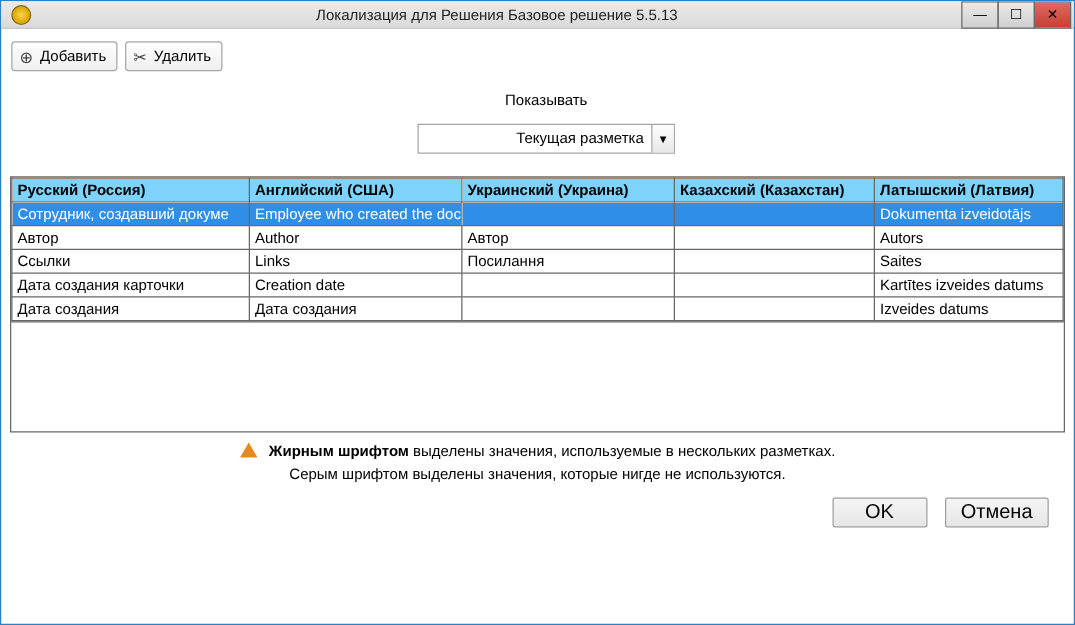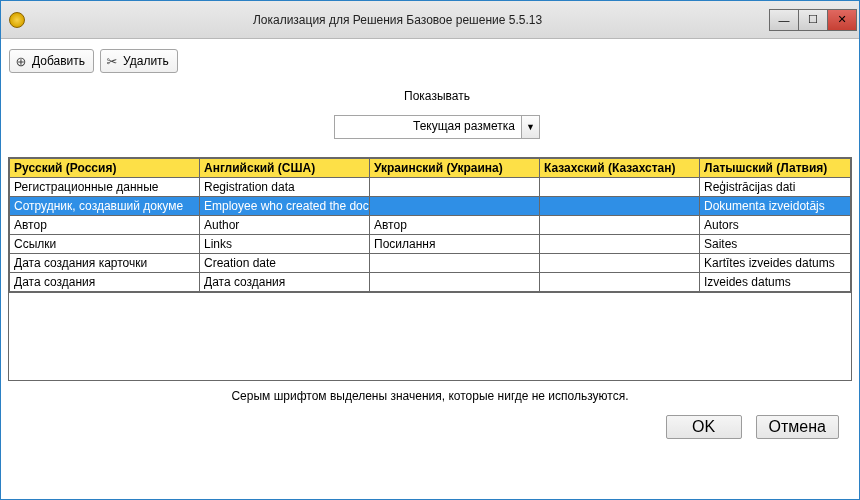--- a/index.html
+++ b/index.html
@@ -7,21 +7,21 @@
     margin: 0;
     font-family: "Segoe UI", Tahoma, sans-serif;
     font-size: 12px;
     background: #fff;
     width: 860px;
     height: 500px;
     overflow: hidden;
     border: 1px solid #2b80c4;
   }
   .titlebar {
-    height: 38px;
+    height: 22px;
     background: linear-gradient(#eaeaea, #dadada);
     border-bottom: 1px solid #b8b8b8;
     display: flex;
     align-items: center;
     position: relative;
   }
   .titlebar .app-icon {
     width: 16px; height: 16px; margin-left: 8px;
     background: radial-gradient(circle at 50% 50%, #f8d24a 0%, #d9a600 70%, #8a6200 100%);
     border-radius: 50%;
@@ -117,21 +117,21 @@
     border: 1px solid #686868;
     padding: 2px 4px;
     text-align: left;
     font-size: 12px;
     height: 19px;
     overflow: hidden;
     white-space: nowrap;
     text-overflow: clip;
   }
   .grid th {
-    background: #fde047;
+    background: #7dd3fc;
     font-weight: bold;
   }
   .grid tr.selected td {
     background: #2f8fe6;
     color: #fff;
   }
   .grid tr.bold td { font-weight: normal; }
   .filler {
     height: 88px;
     border-top: 1px solid #686868;
@@ -221,27 +221,20 @@
     <thead>
       <tr>
         <th>Русский (Россия)</th>
         <th>Английский (США)</th>
         <th>Украинский (Украина)</th>
         <th>Казахский (Казахстан)</th>
         <th>Латышский (Латвия)</th>
       </tr>
     </thead>
     <tbody id="grid-body">
-        <tr>
-          <td>Регистрационные данные</td>
-          <td>Registration data</td>
-          <td></td>
-          <td></td>
-          <td>Reģistrācijas dati</td>
-        </tr>
         <tr class="selected">
           <td>Сотрудник, создавший докуме</td>
           <td>Employee who created the doc</td>
           <td></td>
           <td></td>
           <td>Dokumenta izveidotājs</td>
         </tr>
         <tr class="bold">
           <td>Автор</td>
           <td>Author</td>
@@ -269,20 +262,24 @@
           <td></td>
           <td></td>
           <td>Izveides datums</td>
         </tr>
       </tbody>
   </table>
   <div class="filler"></div>
 </div>
 
 <div class="info-area">
+  <div>
+    <span class="warn-icon"></span>
+    <span class="bold">Жирным шрифтом</span><span> выделены значения, используемые в нескольких разметках.</span>
+  </div>
   <div>Серым шрифтом выделены значения, которые нигде не используются.</div>
 </div>
 
 <div class="footer">
   <div class="dlg-btn">
       <span>OK</span>
     </div>
   <div class="dlg-btn">
       <span>Отмена</span>
     </div>

